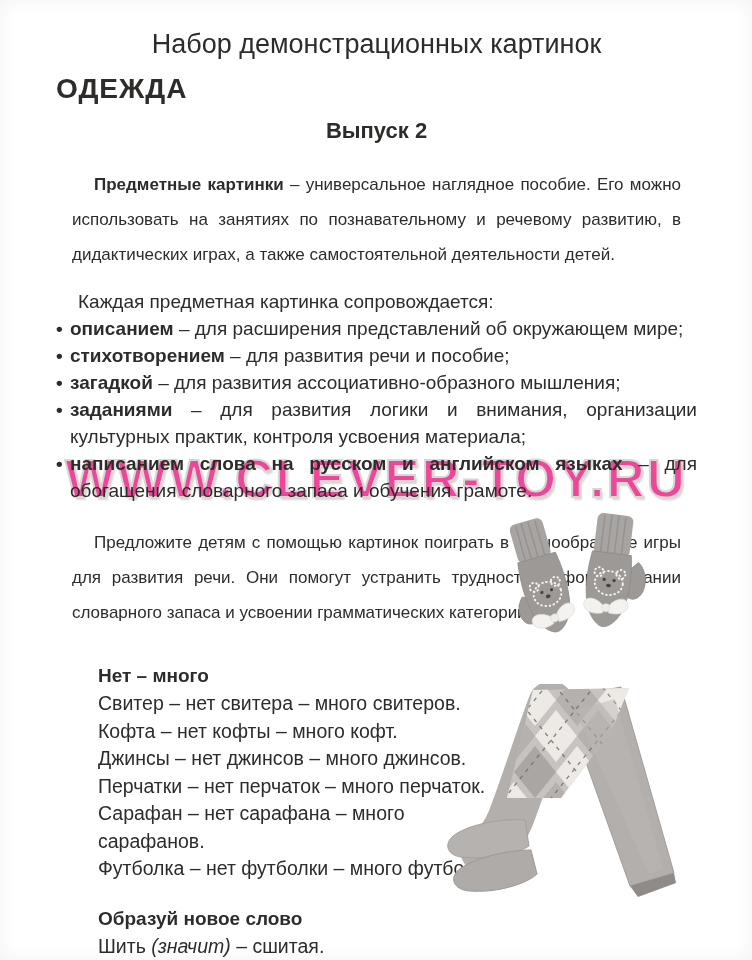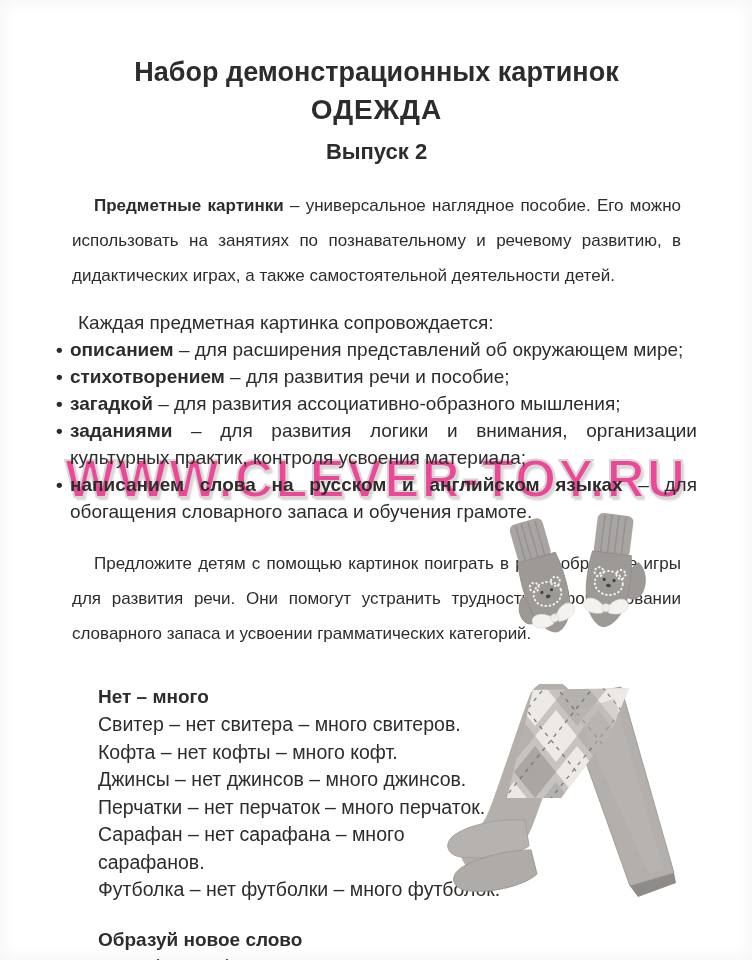--- a/index.html
+++ b/index.html
@@ -2,22 +2,22 @@
 <html><head>
 <meta charset="utf-8">
 <style>
   html,body{margin:0;padding:0;background:#ffffff;}
   .page{
     position:relative;width:752px;height:960px;background:#ffffff;overflow:hidden;
     font-family:"Liberation Sans",sans-serif;color:#2e2c2a;
     box-shadow:inset 0 0 18px rgba(0,0,0,0.05);
   }
   .content{position:absolute;left:56px;top:0;width:641px;z-index:2;}
-  .t1{padding-top:56px;text-align:center;font-weight:bold;font-size:27px;line-height:32px;}
-  .t2{text-align:center;font-weight:bold;font-size:28px;line-height:34px;margin-top:5px;letter-spacing:1px;}
+  .t1{padding-top:28px;text-align:center;font-weight:normal;font-size:27px;line-height:32px;}
+  .t2{text-align:left;font-weight:bold;font-size:28px;line-height:34px;margin-top:12px;letter-spacing:1px;}
   .t3{text-align:center;font-weight:bold;font-size:22px;line-height:26px;margin-top:12px;}
   .para{font-size:17px;line-height:35px;text-align:justify;margin:16px;}
   .para b{font-weight:bold;}
   .p1{margin-top:23px;text-indent:22px;}
   .accomp{font-size:19px;line-height:27px;text-indent:22px;}
   ul.bullets{margin:0;padding:0;list-style:none;}
   ul.bullets li{
     position:relative;font-size:19px;line-height:27px;text-align:justify;
     padding-left:14px;
   }

